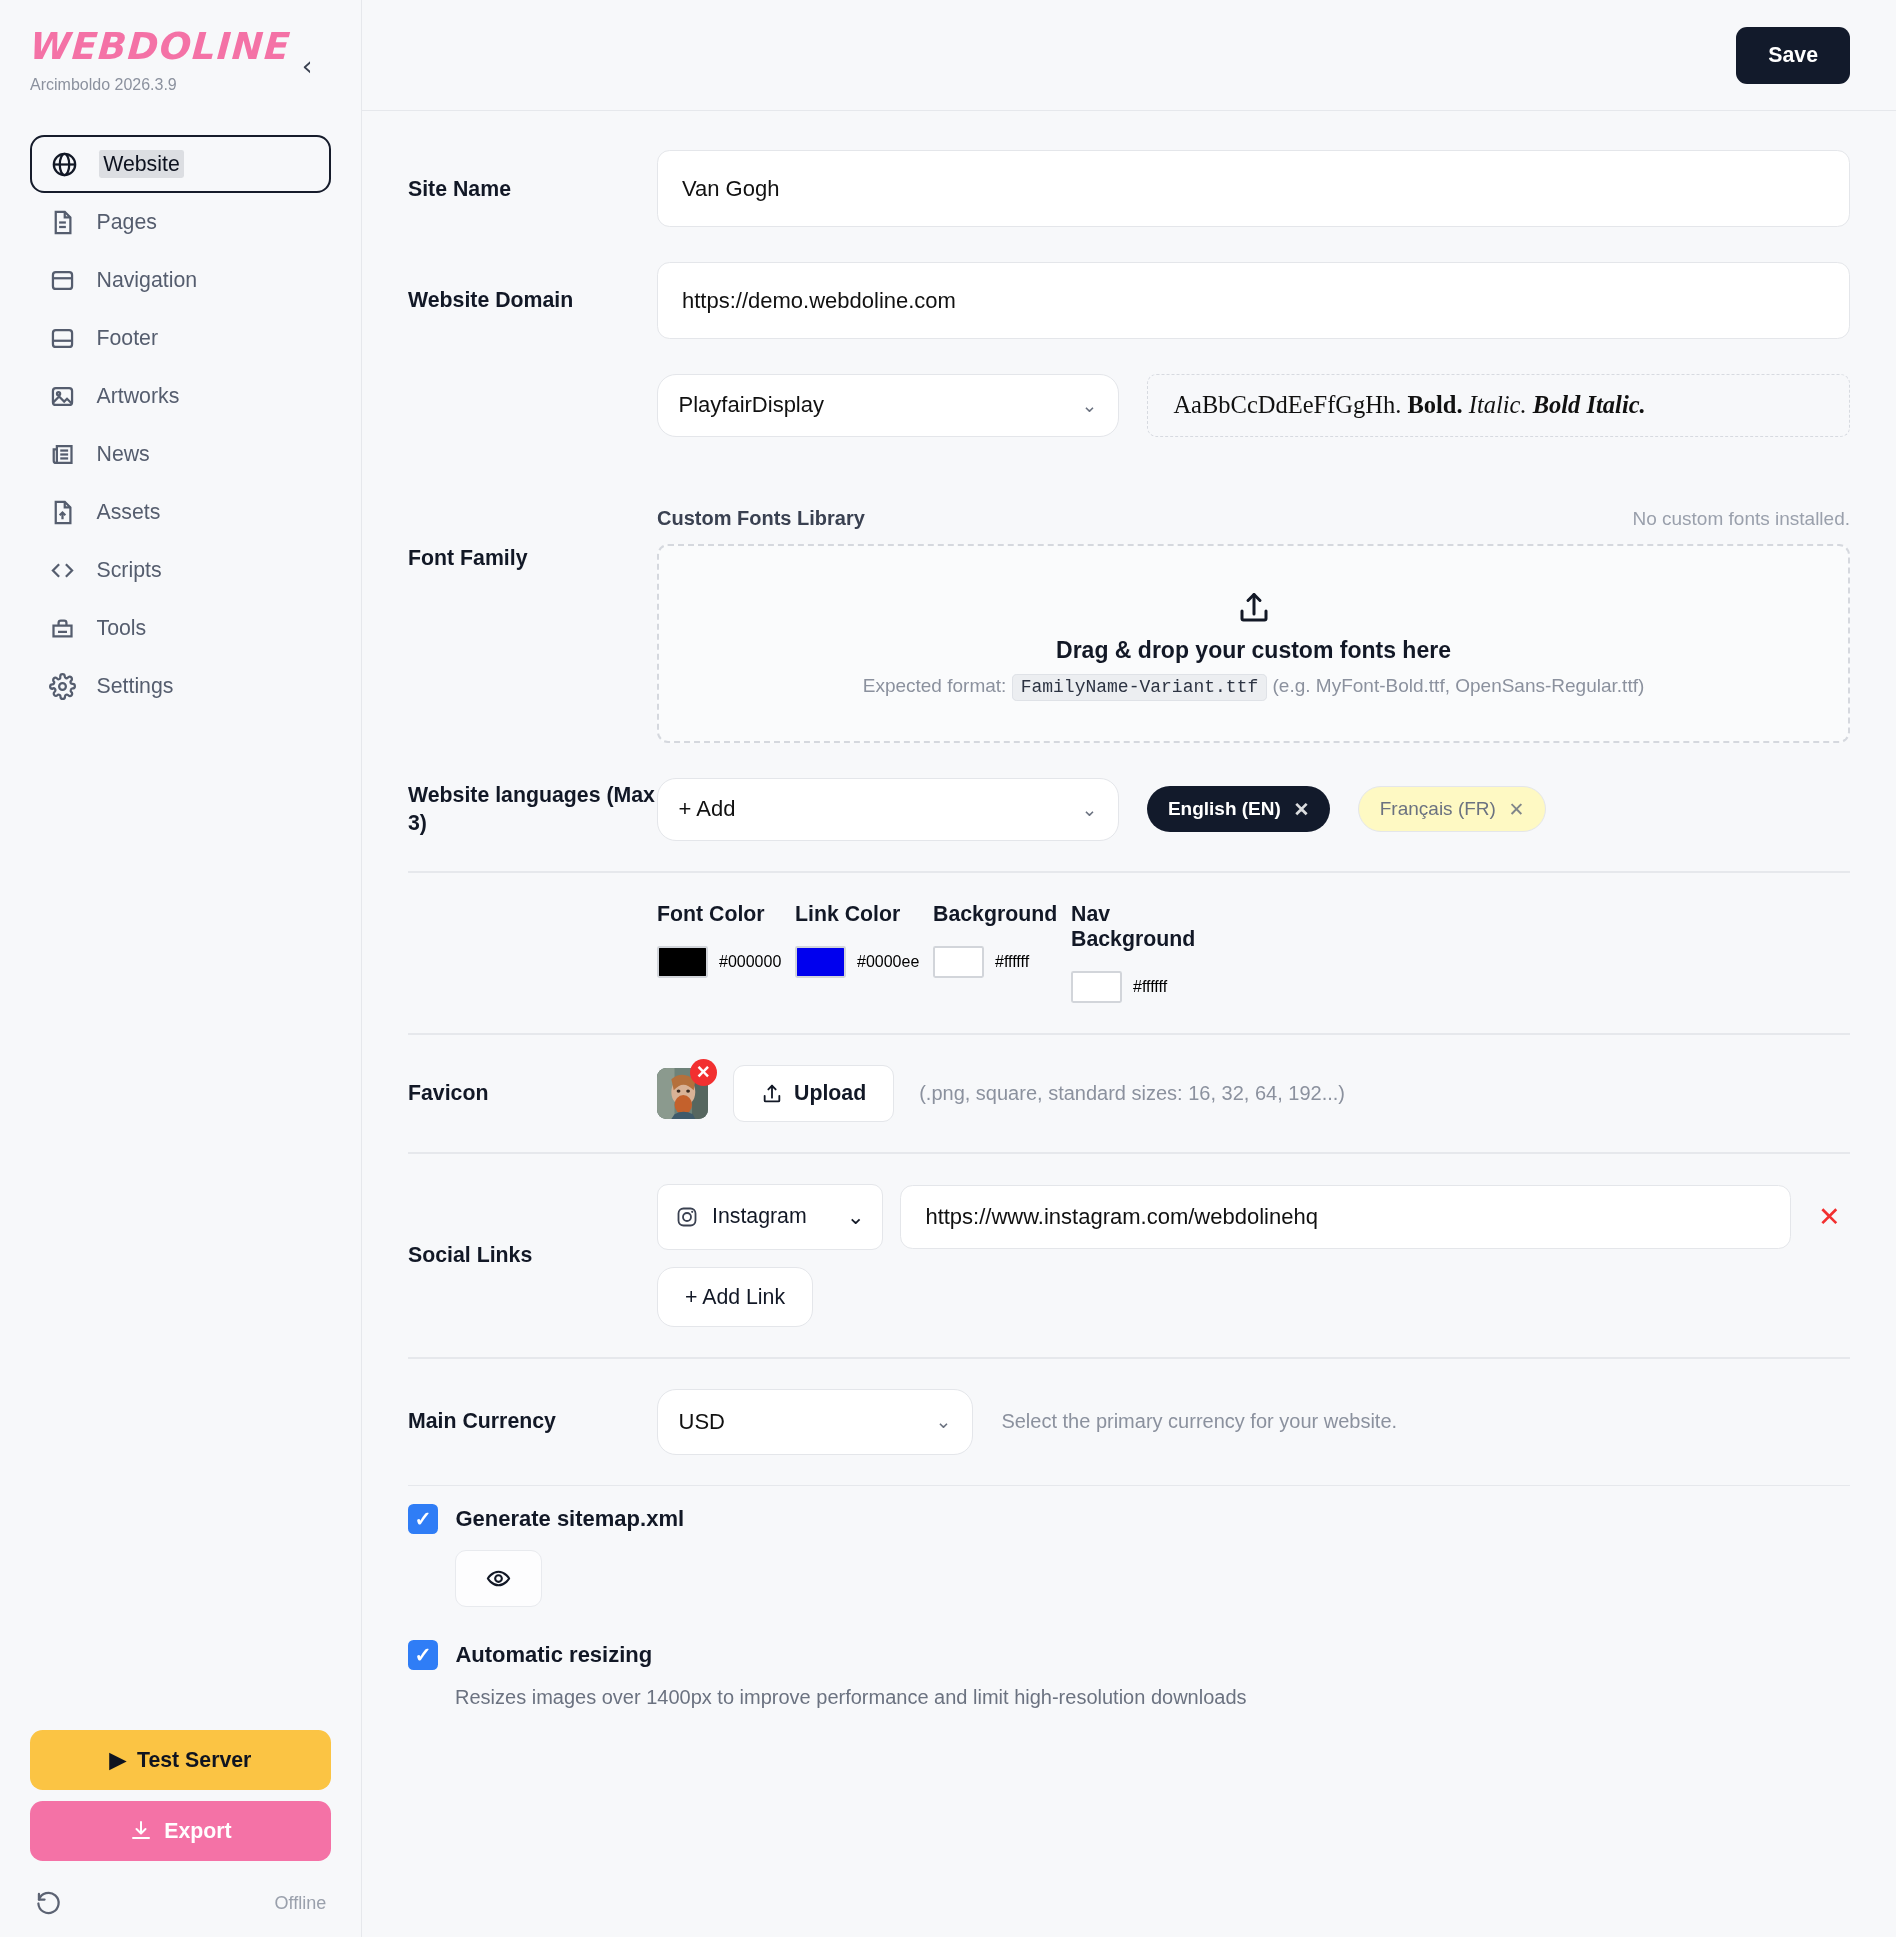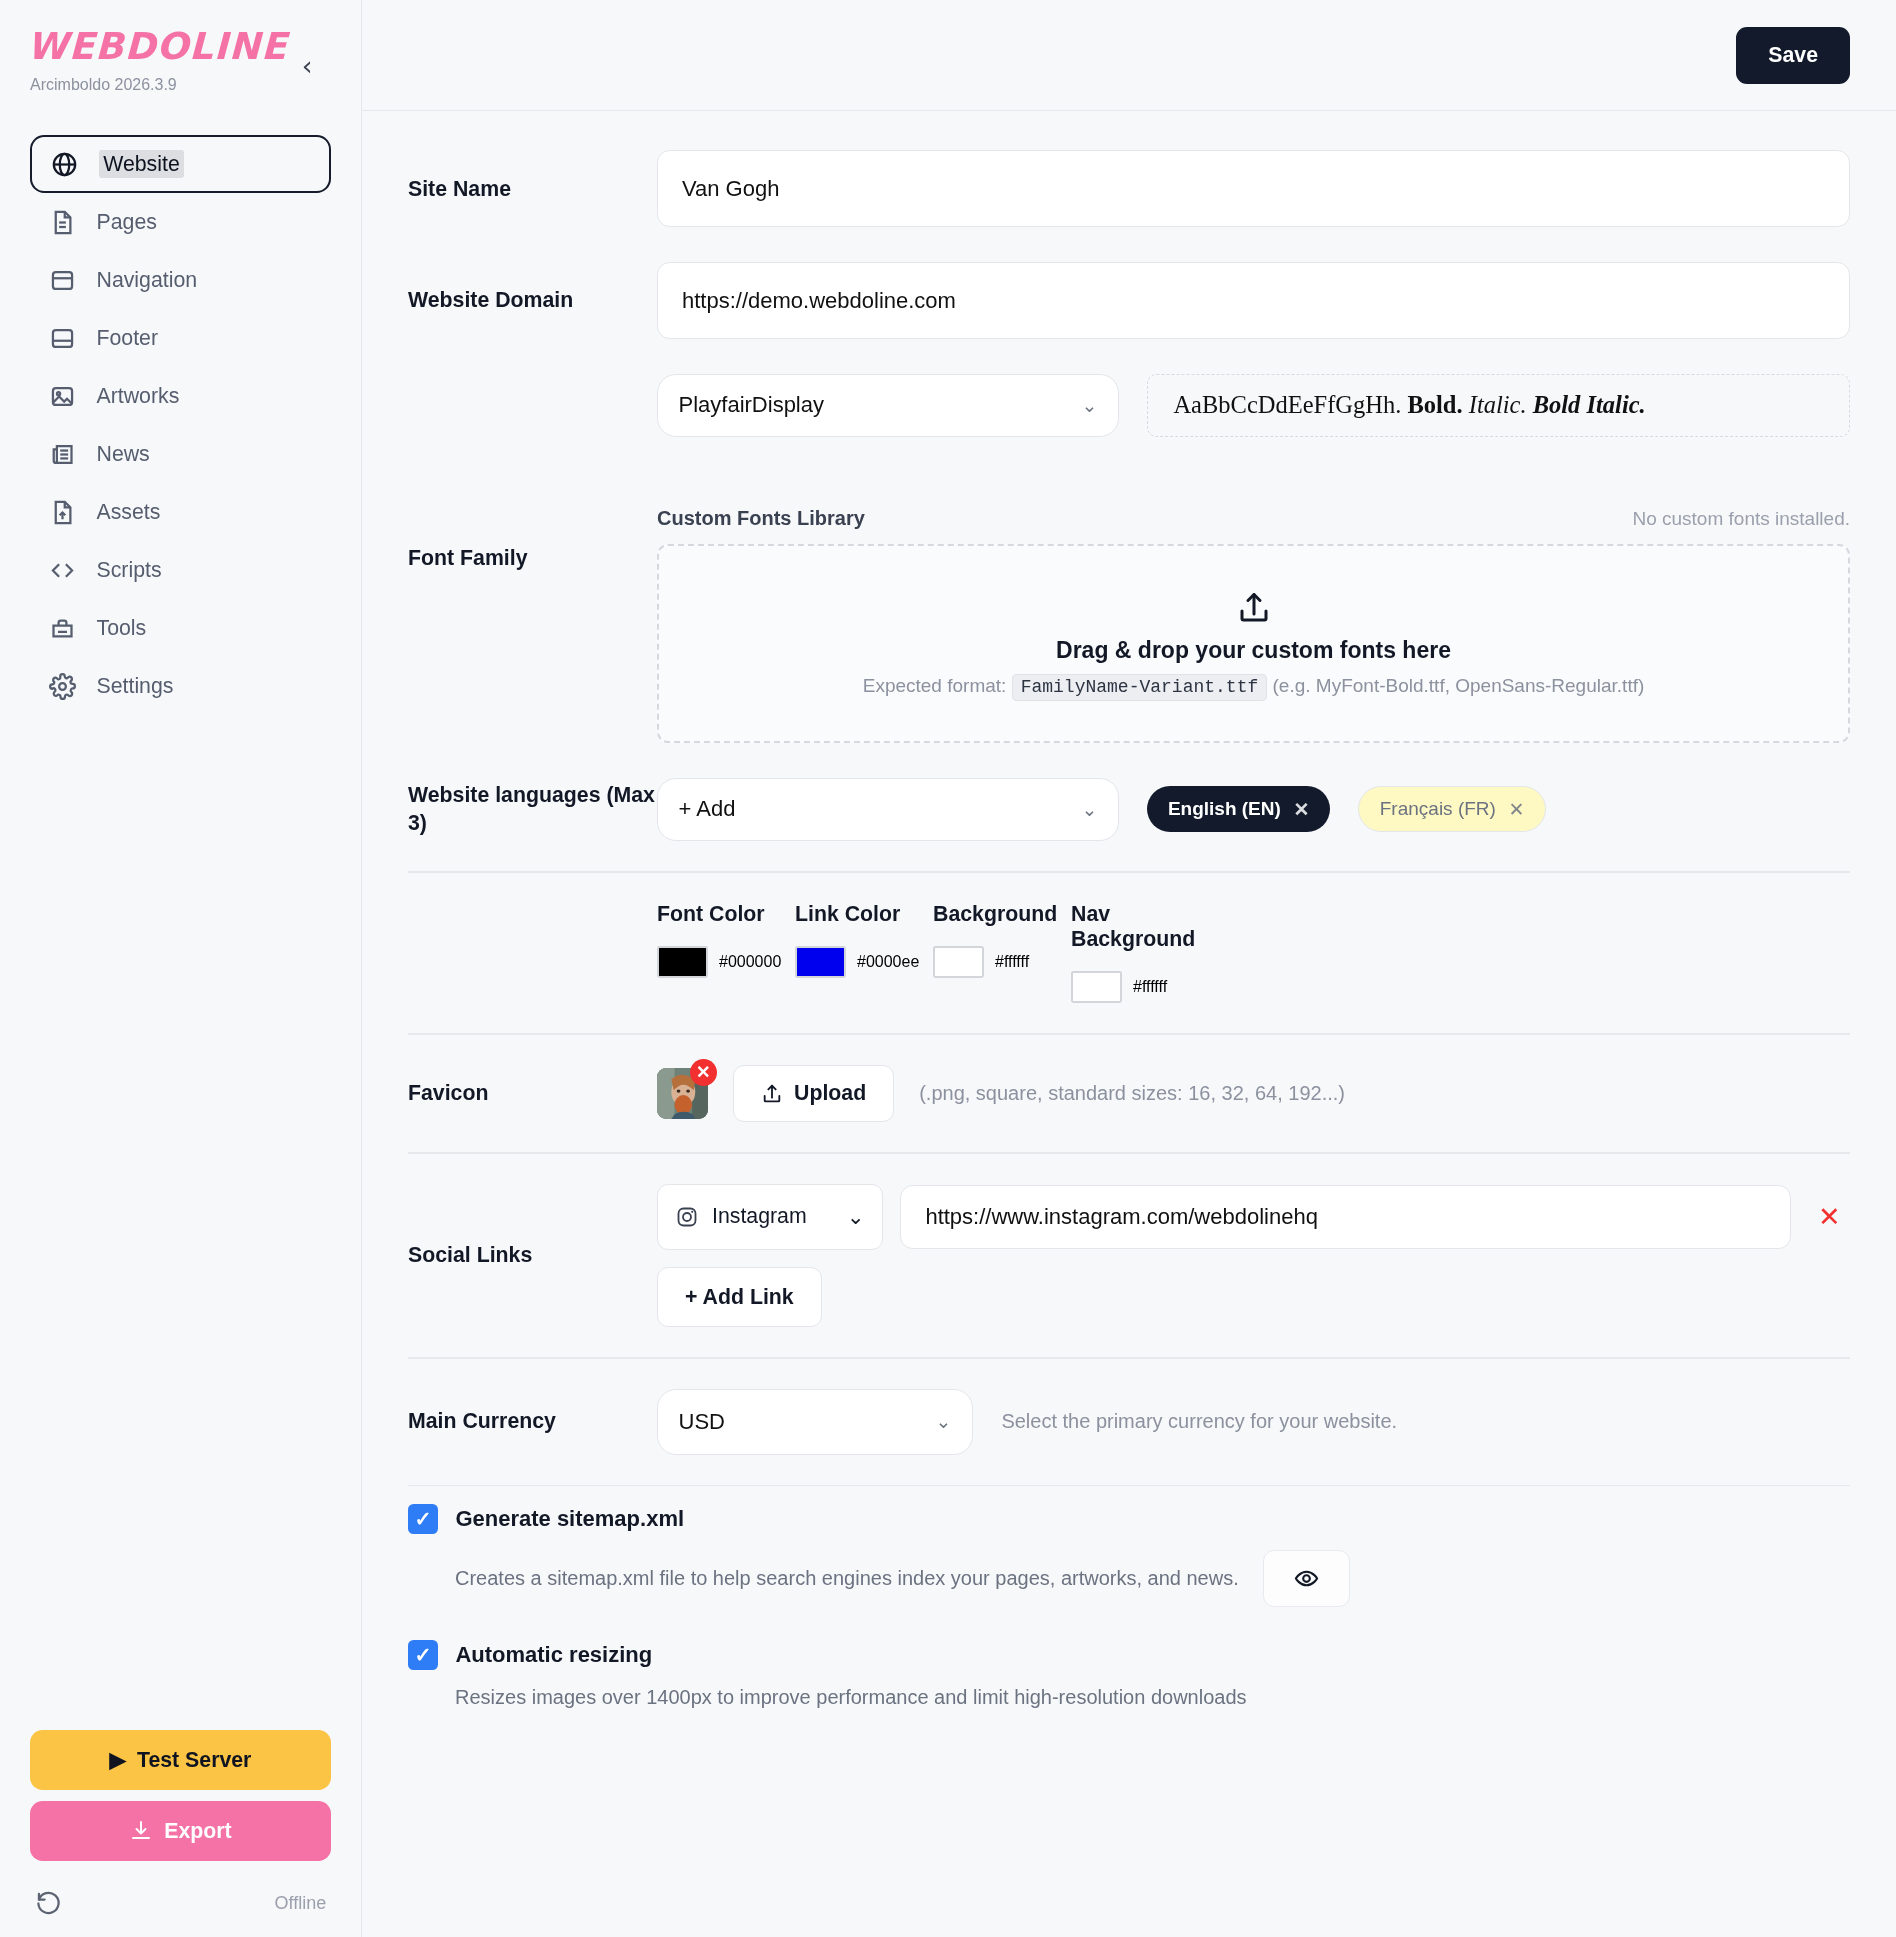--- a/index.html
+++ b/index.html
@@ -193,22 +193,22 @@
   
   .social-row { display: flex; align-items: center; gap: 17.4px; }
   .social-select {
     width: 226px; height: 66px; border: 1.6px solid #e4e6ea; border-radius: 11px;
     background: #fff; display: flex; align-items: center; gap: 12.6px;
     padding: 0 17.4px; font-size: 21.3px; cursor: pointer; color: #121826;
   }
   .social-url { flex: 1; height: 64px; }
   .del-x { color: #f23030; font-size: 27px; cursor: pointer; padding: 0 9.5px; }
   .btn-addlink {
-    margin-top: 17.4px; height: 60px; border: 1.6px solid #e4e6ea; border-radius: 11px;
-    background: #fff; color: #121826; font-size: 21.3px; font-weight: 700;
+    margin-top: 17.4px; height: 60px; border: 1.6px solid #e4e6ea; border-radius: 17px;
+    background: #fff; color: #121826; font-size: 21.3px; font-weight: 400;
     padding: 0 27px; display: inline-flex; align-items: center; gap: 11px;
     cursor: pointer; font-family: inherit;
   }
 
   .cur-wrap { display: flex; align-items: center; gap: 28.4px; }
   .cur-select { width: 316px; height: 66px; }
 
   
   .check-row { display: flex; align-items: center; gap: 17.4px; margin-top: 17.4px; }
   .cbox {
@@ -577,21 +577,20 @@
       </div>
 
       <div class="divider"></div>
 
       <div>
         <div class="check-row">
           <span class="cbox">✓</span>
           <span class="check-label">Generate sitemap.xml</span>
         </div>
         <div class="desc-row">
-          <span class="desc">Creates a sitemap.xml file to help search engines index your pages, artworks, and news.</span>
           <span class="eye-btn">
             <span>
               <svg style="width:25px;height:25px;display:block" viewBox="0 0 24 24" fill="none" stroke="#121826" stroke-width="2" stroke-linecap="round" stroke-linejoin="round">
                   <path d="M1.8 12S5.5 5.5 12 5.5 22.2 12 22.2 12 18.5 18.5 12 18.5 1.8 12 1.8 12z"></path>
                   <circle cx="12" cy="12" r="3.2"></circle>
                 </svg>
             </span>
           </span>
         </div>
 

